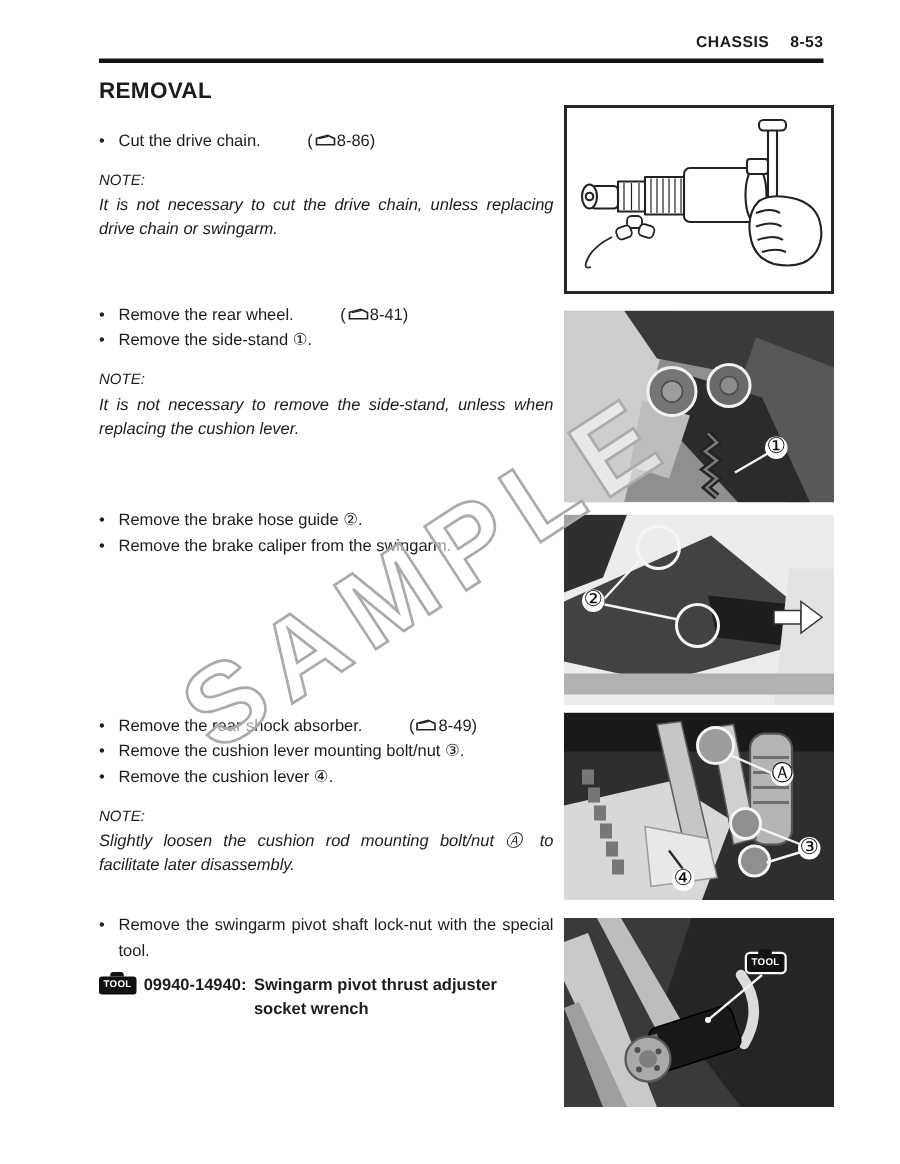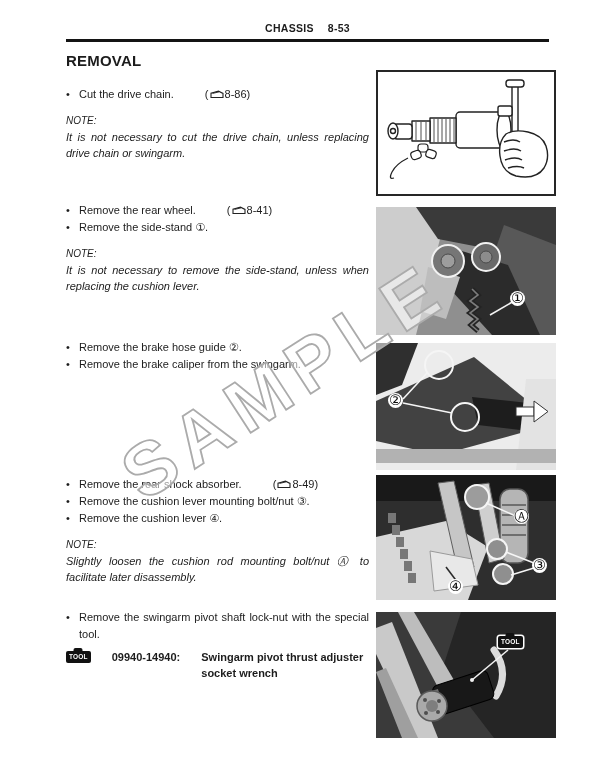--- a/index.html
+++ b/index.html
@@ -4,37 +4,37 @@
 <style>
   * { margin:0; padding:0; box-sizing:border-box; }
   html,body { background:#e9e9e9; }
   .page {
     position:relative; width:600px; height:776px; margin:0 auto;
     background:#ffffff; overflow:hidden;
     font-family:"Liberation Sans","DejaVu Sans",sans-serif;
     color:#1c1c1c;
   }
   
-  .hdr { position:absolute; top:22px; left:66px; width:483px; text-align:center;
+  .hdr { position:absolute; top:22px; left:66px; width:483px; text-align:right;
          font-size:10.5px; font-weight:bold; letter-spacing:.3px; }
   .hdr .gap { display:inline-block; width:14px; }
   .hdr-rule { position:absolute; top:39px; left:66px; width:483px; height:3px; background:#141414; }
   
   .tcol { position:absolute; left:66px; width:303px; }
   .title { font-size:15px; font-weight:bold; letter-spacing:.2px; }
   .bullet { display:flex; font-size:11px; line-height:17px; }
   .bullet .mark { width:13px; flex:none; }
   .bullet .btxt { flex:1; }
   .just { text-align:justify; }
   .ref { white-space:nowrap;padding-left:28px; }
   .ref-icon { display:inline-block; vertical-align:-1px; margin:0 1px 0 1px; }
   .note-label { font-size:10px; font-style:italic; line-height:16px; margin-top:10px; }
   .note-text  { font-size:11px; font-style:italic; line-height:16px; text-align:justify; }
   
-  .tool-row { display:flex; align-items:flex-start; margin-top:6px; font-weight:bold; font-size:11px; line-height:16px;gap:16px; }
+  .tool-row { display:flex; align-items:flex-start; margin-top:6px; font-weight:bold; font-size:11px; line-height:16px; }
   .tool-icon { flex:none; display:inline-block; background:#111; color:#fff; font-weight:bold;
                font-size:6.5px; line-height:1; padding:3px 3px 2px; border-radius:2px;
                position:relative; margin:2px 5px 0 0; letter-spacing:.2px; }
   .tool-icon::before { content:""; position:absolute; top:-3px; left:50%; transform:translateX(-50%);
                width:9px; height:3px; background:#111; border-radius:2px 2px 0 0; }
   .tool-code { flex:none; margin-right:5px; }
   .tool-name { width:212px; }
   
   .fig { position:absolute; left:376px; width:180px; overflow:hidden; }
   .fig svg { display:block; }

